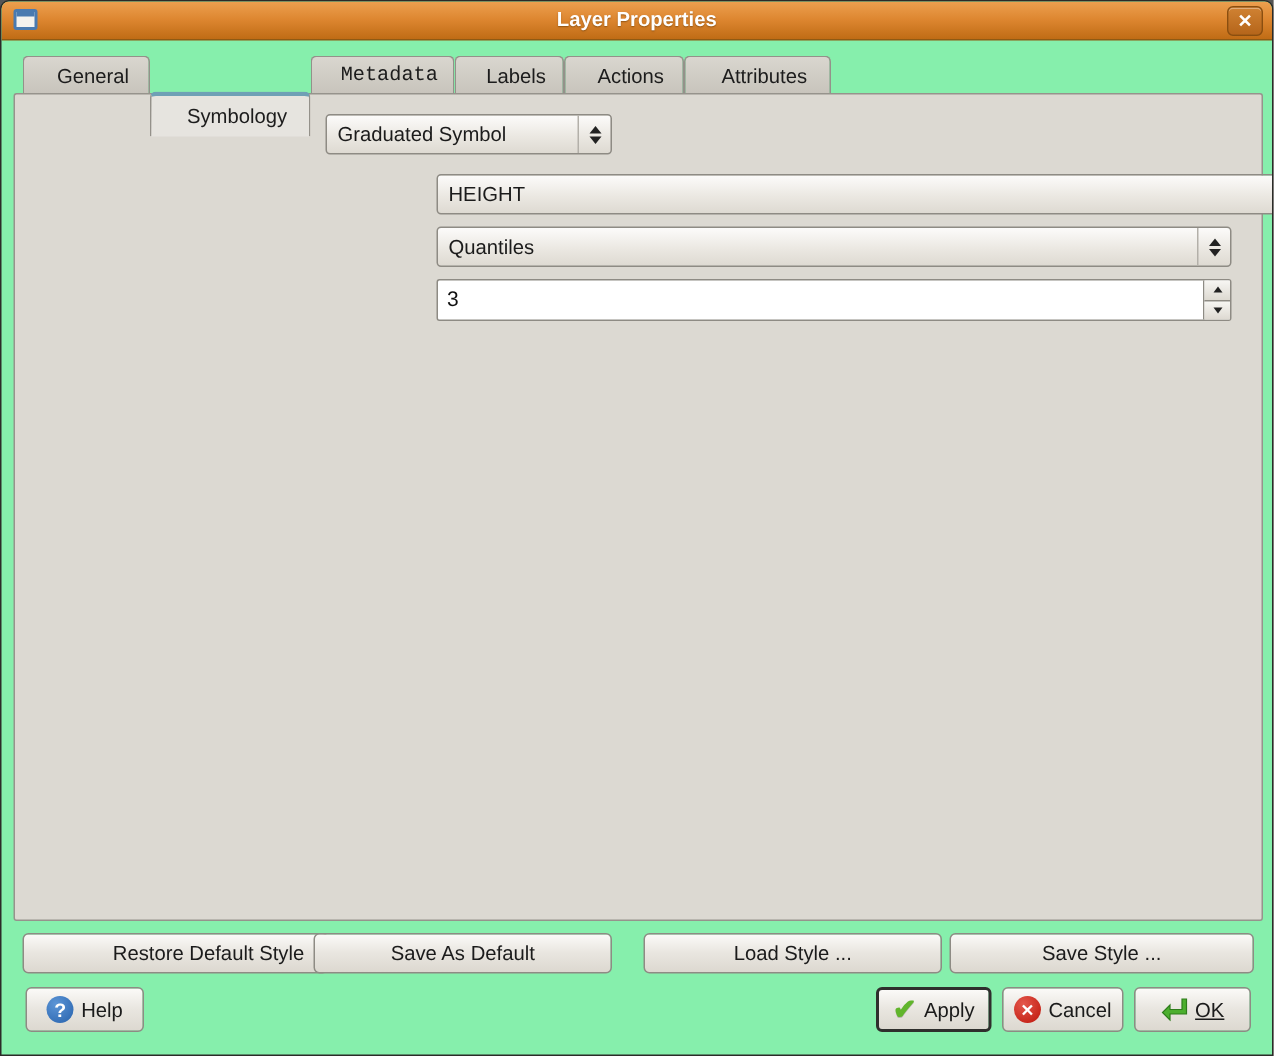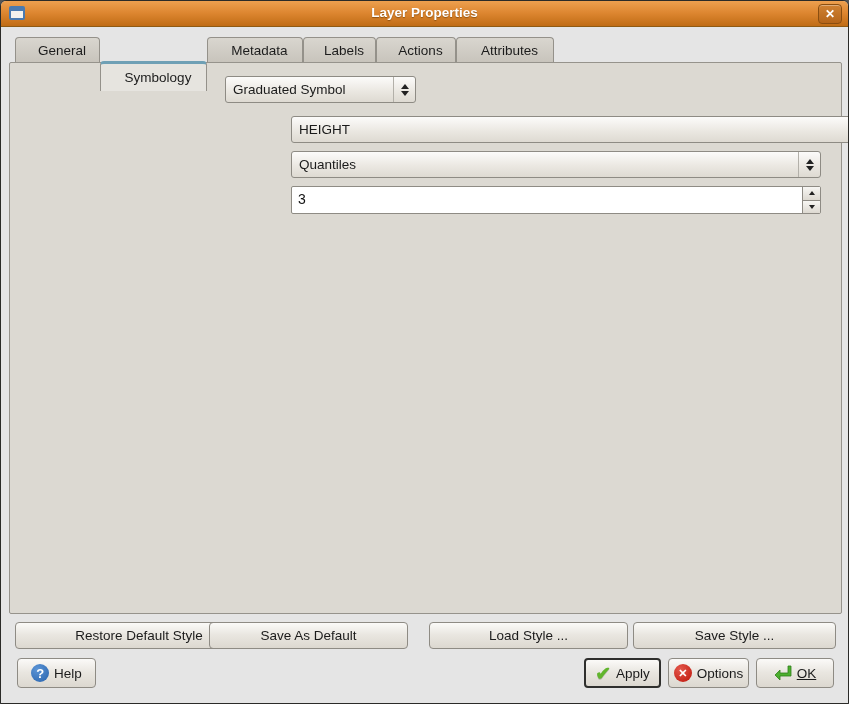--- a/index.html
+++ b/index.html
@@ -1,21 +1,21 @@
 <!DOCTYPE html>
 <html><head>
 <meta charset="utf-8">
 <style>
   * { box-sizing: border-box; margin: 0; padding: 0; }
   html,body { width: 849px; height: 704px; }
   body { font-family: "Liberation Sans", sans-serif; background: #555; }
 
   .window {
     position: relative; width: 849px; height: 704px;
-    background: #e5e5e5; border: 1px solid #2B2B28;
+    background: #86efac; border: 1px solid #2B2B28;
     border-radius: 6px 6px 0 0; overflow: hidden;
   }
 
   
   .titlebar {
     position: absolute; left: 0; top: 0; width: 100%; height: 26px;
     background: linear-gradient(#EDA04F 0%, #DD8630 48%, #C06C15 100%);
     border-bottom: 1px solid #8F5A13;
   }
   .title {
@@ -144,29 +144,29 @@
   <div class="titlebar">
     <span class="win-icon"></span>
     <div class="title">Layer Properties</div>
     <div class="close-btn">
       <span>✕</span>
     </div>
   </div>
 
   <div class="tab" style="left:14px; width:85px;">General</div>
   <div class="tab active" style="left:99px; width:107px;margin-top:28px;">Symbology</div>
-  <div class="tab" style="left:206px; width:96px;">Metadata</div>
+  <div class="tab" style="left:206px; width:96px;font-family:Liberation Mono, monospace;">Metadata</div>
   <div class="tab" style="left:302px; width:73px;">Labels</div>
   <div class="tab" style="left:375px; width:80px;">Actions</div>
   <div class="tab" style="left:455px; width:98px;">Attributes</div>
 
   <div class="frame"></div>
 
   <div class="lbl" style="left:28px; top:79px;">Legend type</div>
-  <div class="combo" style="left:224px; top:75px; width:191px; height:27px; z-index:4;">
+  <div class="combo" style="left:216px; top:75px; width:191px; height:27px; z-index:4;">
     <span class="ctext">Graduated Symbol</span>
     <span class="arrows">
         <span class="tri-up"></span>
         <span class="tri-dn"></span>
       </span>
   </div>
   <div class="lbl" style="left:431px; top:79px;">Transparency: 0%</div>
   <div class="slider">
     <div class="groove"></div>
     <div class="handle"></div>
@@ -296,21 +296,21 @@
   <div class="btn" style="left:16px; top:657px; width:79px; height:30px;">
     <span class="footer-btn-icon help-icon">?</span>
     <span>Help</span>
   </div>
   <div class="btn default-btn" style="left:583px; top:657px; width:77px; height:30px;">
     <span class="footer-btn-icon check-icon">✔</span>
     <span>Apply</span>
   </div>
   <div class="btn" style="left:667px; top:657px; width:81px; height:30px;">
     <span class="footer-btn-icon cancel-icon">✕</span>
-    <span>Options</span>
+    <span>Cancel</span>
   </div>
   <div class="btn" style="left:755px; top:657px; width:78px; height:30px;">
     <span class="footer-btn-icon">
       <svg width="18" height="16" viewBox="0 0 18 16">
         <path d="M14,1 L14,8 L6,8 L6,5 L1,10 L6,15 L6,11 L17,11 L17,1 Z" fill="#4CAF2E" stroke="#2E7D1B" stroke-width="0.8"></path>
       </svg>
     </span>
     <span class="mnemonic">OK</span>
   </div>
 

